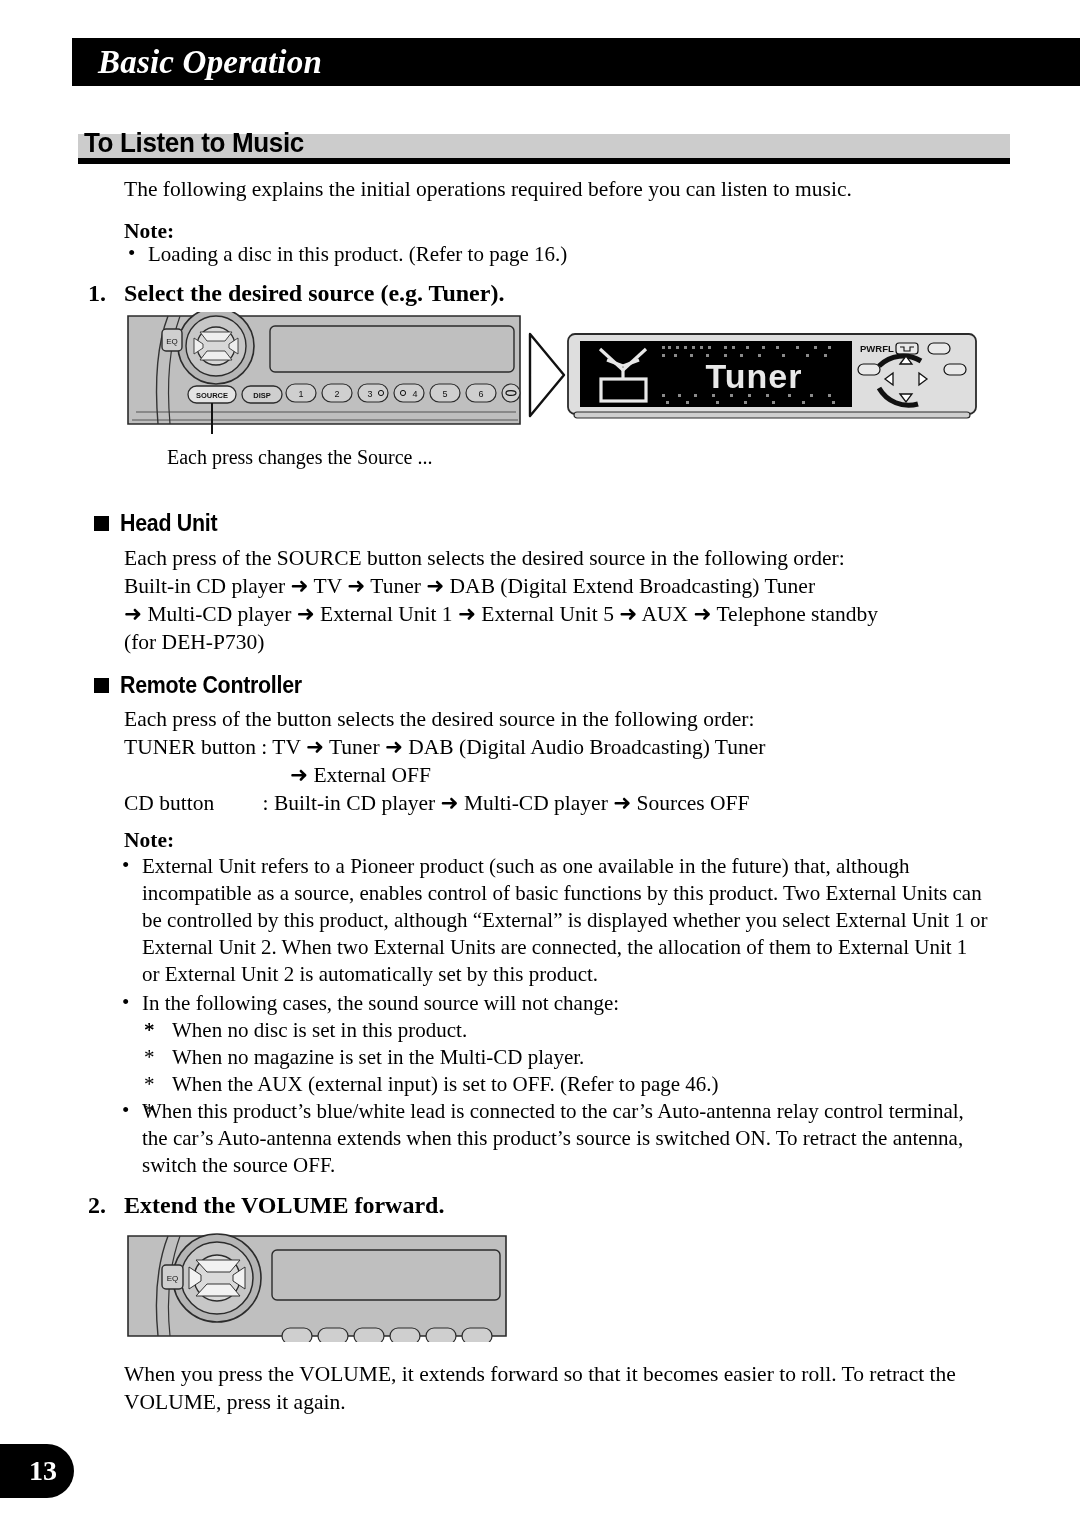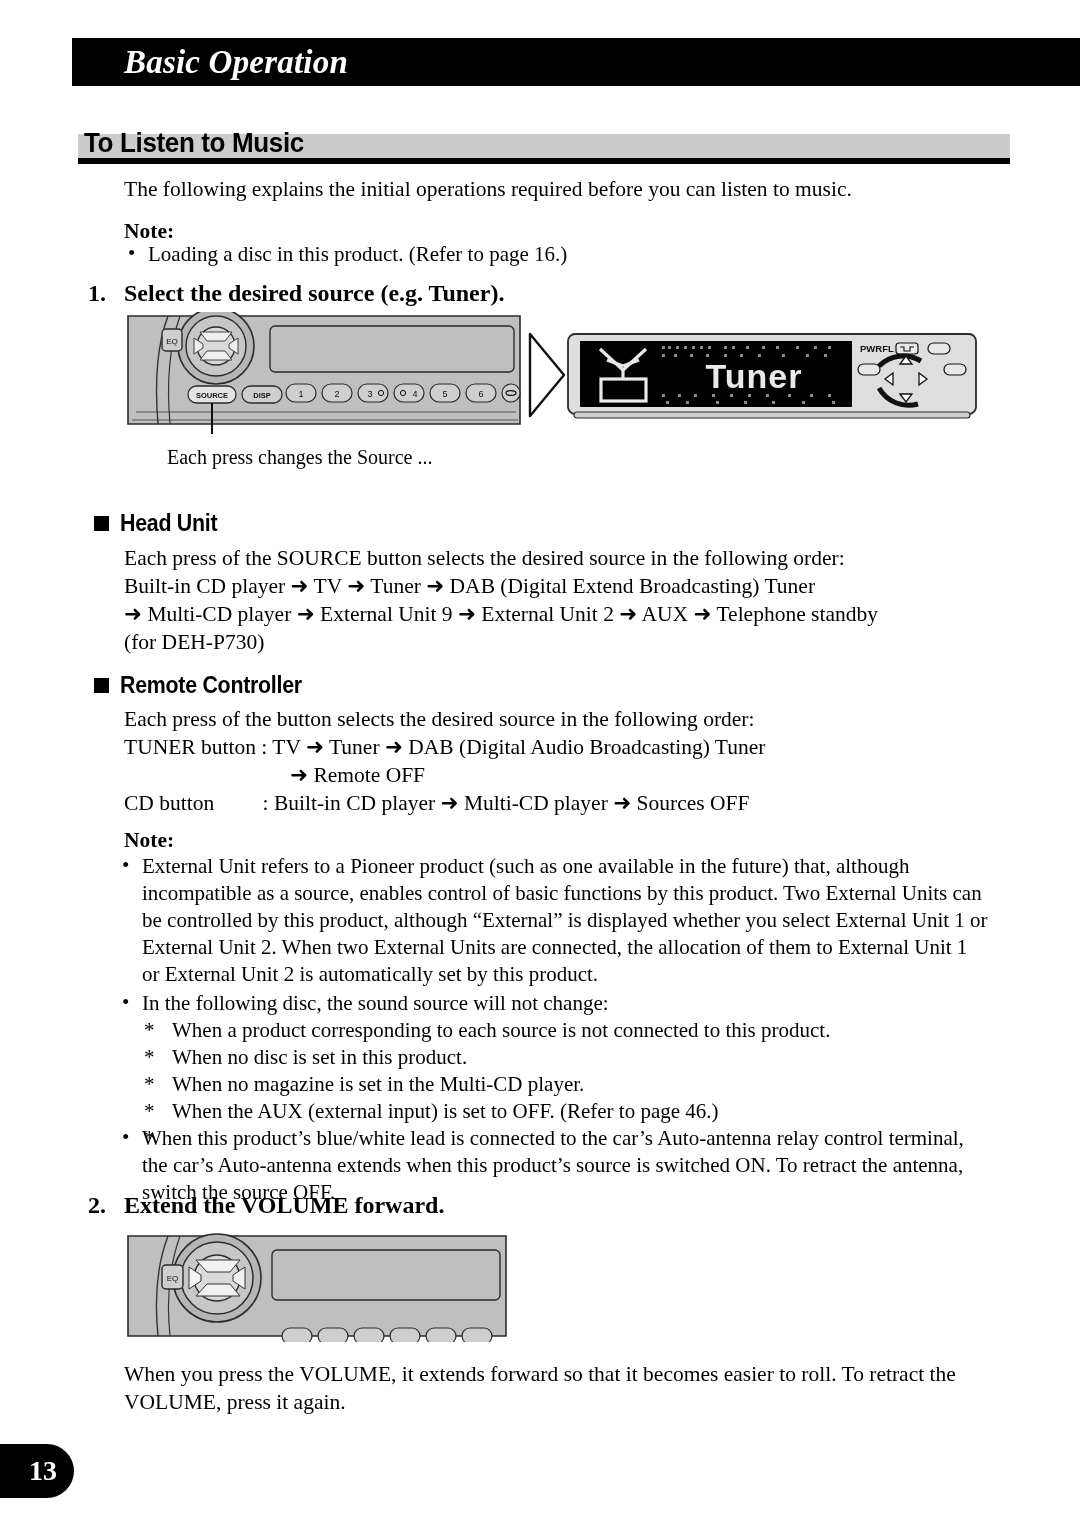--- a/index.html
+++ b/index.html
@@ -17,21 +17,20 @@
   
   .chapter-bar {
     position: absolute;
     left: 72px;
     top: 38px;
     width: 1008px;
     height: 48px;
     background: #000000;
     display: flex;
     align-items: center;
-    padding-left: 26px;
   }
   .chapter-title {
     color: #ffffff;
     font-family: "Liberation Serif", serif;
     font-weight: bold;
     font-style: italic;
     font-size: 33px;
     letter-spacing: 0.2px;
     padding-left: 26px;
   }
@@ -352,46 +351,46 @@
 
 <div class="caption" style="left:127px; top:446px;margin-left:40px;">Each press changes the Source ...</div>
 
 <div class="sub-head" style="left:94px; top:510px;">
   <span class="sq"></span>
   <span class="lbl">Head Unit</span>
 </div>
 <div class="body-text" style="left:124px; top:544px; width:880px;">
   <div>Each press of the SOURCE button selects the desired source in the following order:</div>
   <div>Built-in CD player ➜ TV ➜ Tuner ➜ DAB (Digital Extend Broadcasting) Tuner</div>
-  <div>➜ Multi-CD player ➜ External Unit 9 ➜ External Unit 2 ➜ AUX ➜ Telephone standby</div>
+  <div>➜ Multi-CD player ➜ External Unit 1 ➜ External Unit 5 ➜ AUX ➜ Telephone standby</div>
   <div>(for DEH-P730)</div>
 </div>
 
 <div class="sub-head" style="left:94px; top:672px;">
   <span class="sq"></span>
   <span class="lbl">Remote Controller</span>
 </div>
 <div class="body-text" style="left:124px; top:705px; width:880px;">
   <div>Each press of the button selects the desired source in the following order:</div>
   <div>TUNER button  : TV ➜ Tuner ➜ DAB (Digital Audio Broadcasting) Tuner</div>
-  <div style="padding-left:166px;">➜ Remote OFF</div>
+  <div style="padding-left:166px;">➜ External OFF</div>
   <div style="white-space:pre;">CD button         : Built-in CD player ➜ Multi-CD player ➜ Sources OFF</div>
 </div>
 
 <div class="note-label" style="left:124px; top:828px;"><span>Note:</span></div>
 <ul class="bullet-list" style="left:118px; top:853px; width:870px;">
   <li style="margin-bottom:2px;">
     <span class="dot">•</span>
     <span>External Unit refers to a Pioneer product (such as one available in the future) that, although incompatible as a source, enables control of basic functions by this product. Two External Units can be controlled by this product, although “External” is displayed whether you select External Unit 1 or External Unit 2. When two External Units are connected, the allocation of them to External Unit 1 or External Unit 2 is automatically set by this product.</span>
   </li>
   <li>
     <span class="dot">•</span>
-    <span>In the following disc, the sound source will not change:</span>
+    <span>In the following cases, the sound source will not change:</span>
     <ul class="sub-list">
-      <li><span class="star">*</span><span>When a product corresponding to each source is not connected to this product.</span></li>
+      <li><span class="star">*</span></li>
       <li><span class="star">*</span><span>When no disc is set in this product.</span></li>
       <li><span class="star">*</span><span>When no magazine is set in the Multi-CD player.</span></li>
       <li><span class="star">*</span><span>When the AUX (external input) is set to OFF. (Refer to page 46.)</span></li>
       <li><span class="star">*</span></li>
     </ul>
   </li>
   <li>
     <span class="dot">•</span>
     <span>When this product’s blue/white lead is connected to the car’s Auto-antenna relay control terminal, the car’s Auto-antenna extends when this product’s source is switched ON. To retract the antenna, switch the source OFF.</span>
   </li>

